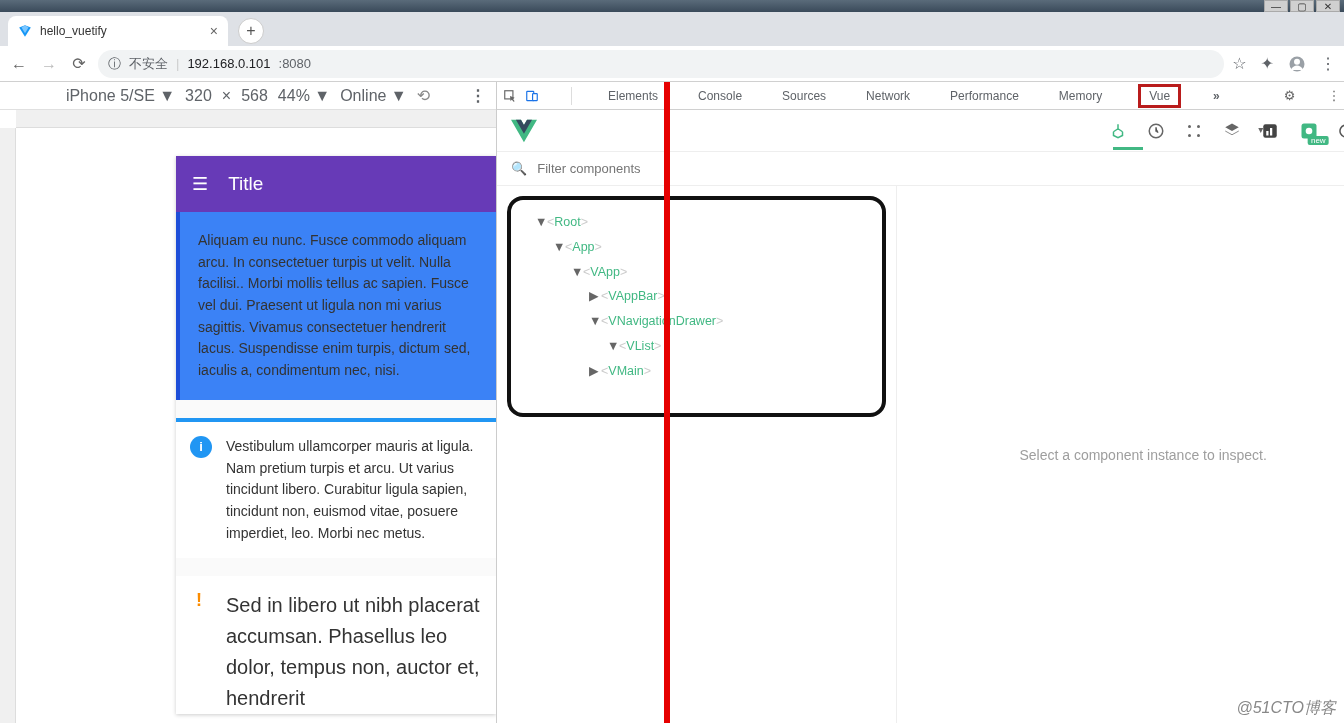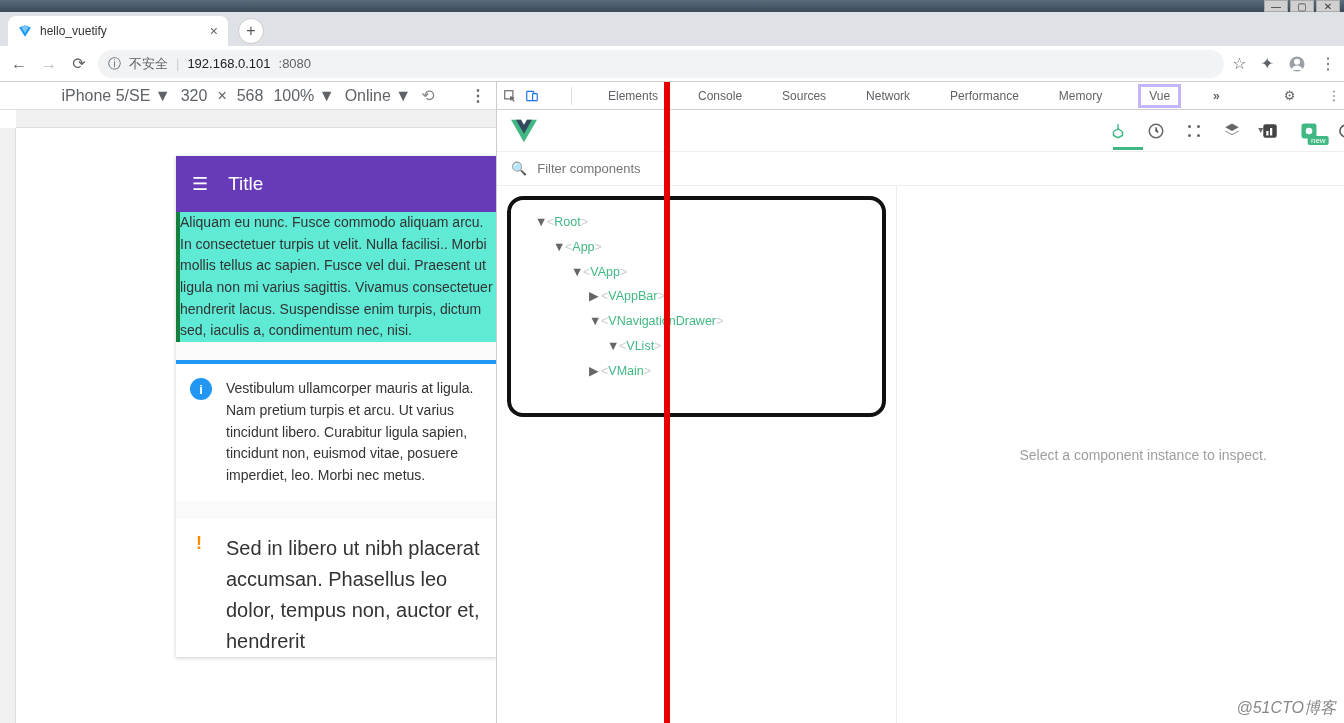--- a/index.html
+++ b/index.html
@@ -34,33 +34,33 @@
 .devbar { height:28px; display:flex; align-items:center; justify-content:center; gap:10px; font-size:16px; color:#5f6368; border-bottom:1px solid #e0e0e0; position:relative; }
 .devbar .sel { display:flex; align-items:center; gap:4px;}
 .devbar .more { position:absolute; right:10px; font-weight:bold;}
 .previewbg { flex:1; background:#fff; display:flex; flex-direction:column; }
 .ruler-top { height:18px; background:#f0f0f0; border-bottom:1px solid #ddd; margin-left:16px;}
 .preview-inner { flex:1; display:flex; }
 .ruler-left { width:16px; background:#f0f0f0; border-right:1px solid #ddd;}
 .device-frame { margin:28px 0 0 160px; width:320px; background:#fafafa; box-shadow:0 1px 4px rgba(0,0,0,0.2); display:flex; flex-direction:column; }
 .appbar { height:56px; background:#673AB7; color:#fff; display:flex; align-items:center; padding:0 16px; gap:20px; font-size:19px; }
 .appbar .menu { font-size:18px; }
-.appbody { background:#5eead4; font-size:14px; line-height:1.55; color:#333; border-left:4px solid #15803d;}
+.appbody { background:#3b82f6; padding:18px; font-size:14px; line-height:1.55; color:#333; border-left:4px solid #1d4ed8;}
 .card2 { margin-top:18px; border-top:4px solid #2196F3; padding:14px 14px 14px 50px; position:relative; background:#fff;}
 .card2 .icon { position:absolute; left:14px; top:14px; width:22px; height:22px; border-radius:50%; background:#2196F3; color:#fff; display:flex; align-items:center; justify-content:center; font-size:13px; font-weight:bold;}
 .card3 { margin-top:18px; padding:14px 14px 0 50px; position:relative; background:#fff;}
 .card3 .icon { position:absolute; left:20px; top:14px; width:4px; height:18px; color:#FB8C00; font-weight:bold; font-size:18px;}
 .redbar { position:absolute; left:664px; top:0; bottom:0; width:6px; background:#e60000;}
 
 
 .rightpanel { flex:1; display:flex; flex-direction:column; }
 .dtabs { height:28px; border-bottom:1px solid #d0d0d0; display:flex; align-items:center; padding:0 6px; gap:32px; font-size:12px; color:#5f6368; }
 .dtabs .dtab { cursor:pointer; padding:0 4px; }
 .dtabs .spacer { flex:1;}
-.dtabs .vuebox { border:3px solid #c4b5fd; padding:2px 8px; background:#fff;}
+.dtabs .vuebox { border:3px solid #b91c1c; padding:2px 8px; background:#fff;}
 .dtabs .more { font-weight:bold;}
 .dtabs .gear, .dtabs .dots2, .dtabs .xx { font-size:13px; color:#666;}
 .pickicons { display:flex; align-items:center; gap:8px; }
 
 
 .vuebar { height:42px; display:flex; align-items:center; padding:0 14px; border-bottom:1px solid #eee; }
 .vuelogo { width:26px; height:26px; }
 .vuebar .sp { flex:1;}
 .vuetool { width:38px; text-align:center; color:#555; font-size:16px; cursor:pointer; position:relative;}
 .vuetool.active { color:#41B883; }
@@ -130,21 +130,21 @@
 </div>
 
 <div class="main">
 
   <div class="leftpanel">
     <div class="devbar">
       <span class="sel">iPhone 5/SE ▼</span>
       <span>320</span>
       <span>×</span>
       <span>568</span>
-      <span class="sel">100% ▼</span>
+      <span class="sel">44% ▼</span>
       <span class="sel">Online ▼</span>
       <span style="color:#888">⟲</span>
       <span class="more">⋮</span>
     </div>
     <div class="previewbg">
       <div class="ruler-top"></div>
       <div class="preview-inner">
         <div class="ruler-left"></div>
         <div style="flex:1; overflow:hidden;">
           <div class="device-frame">

